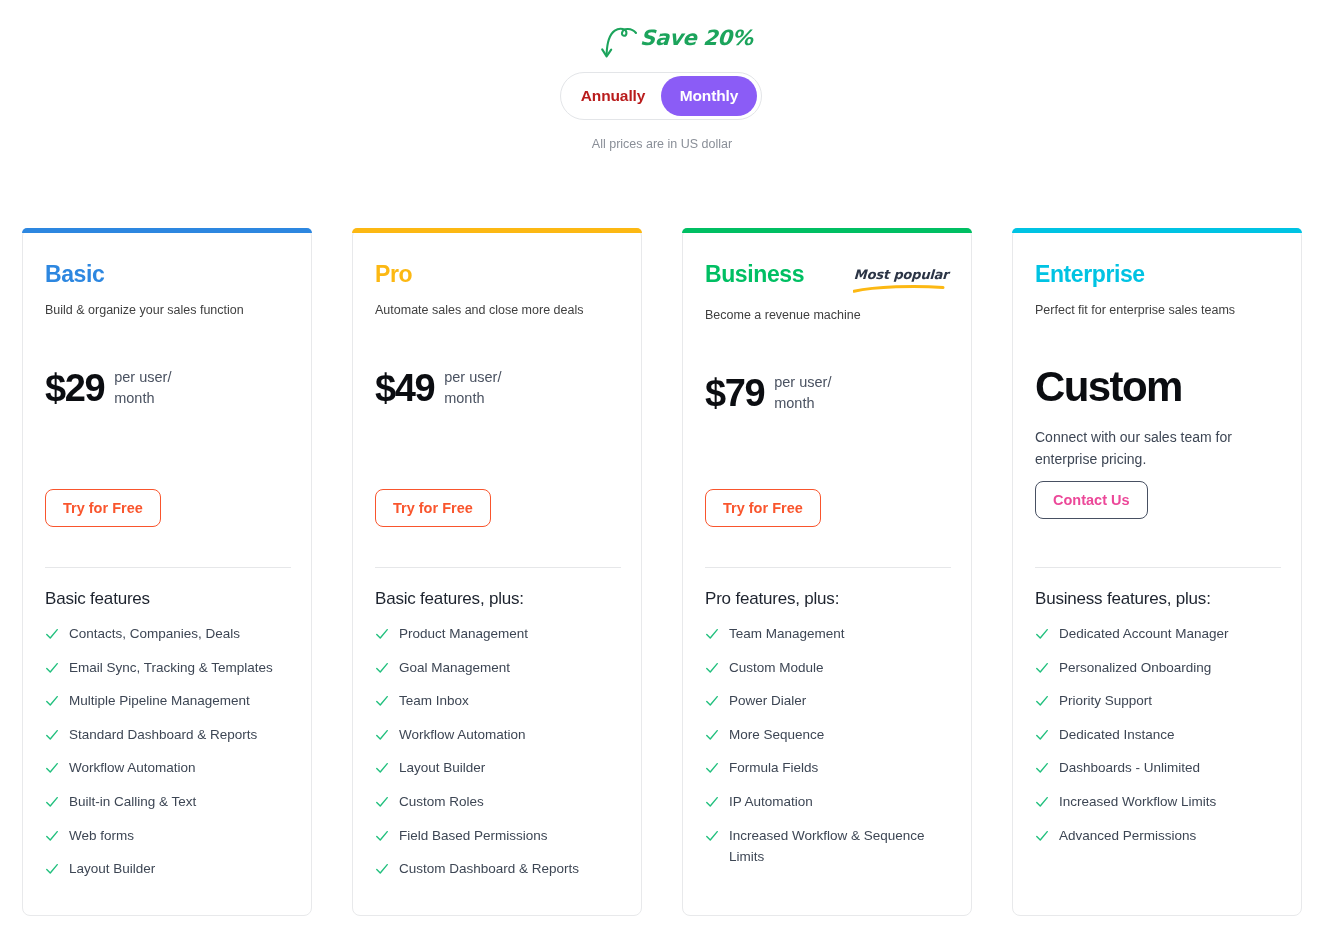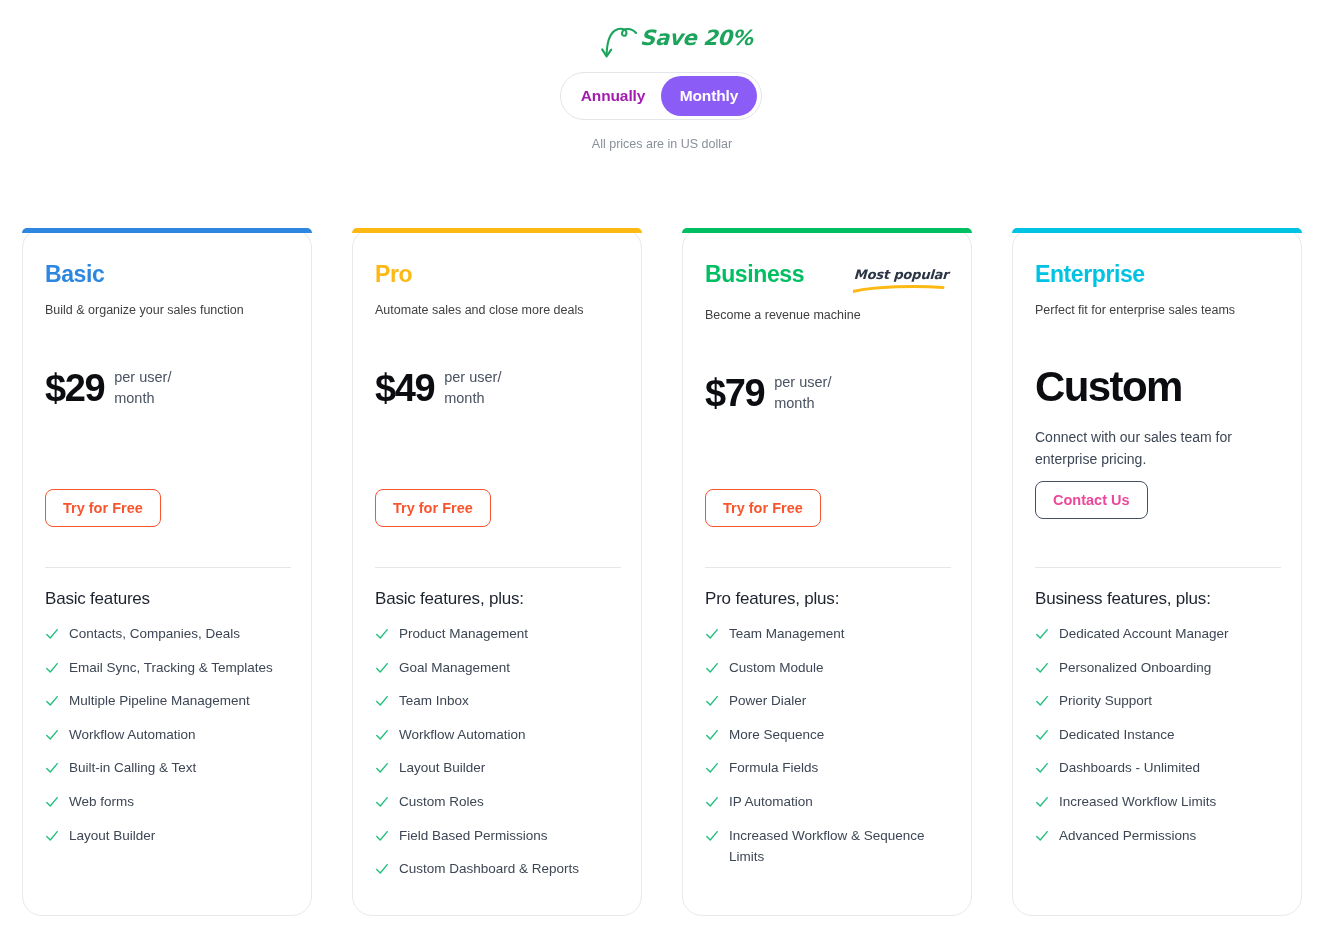--- a/index.html
+++ b/index.html
@@ -72,21 +72,21 @@
 
   .toggle-opt {
     flex: 1;
     height: 40px;
     border-radius: 20px;
     display: flex;
     align-items: center;
     justify-content: center;
     font-size: 15.5px;
     font-weight: bold;
-    color: #a21caf;
+    color: #b91c1c;
     cursor: pointer;
     user-select: none;
     letter-spacing: -0.1px;
   }
 
   .toggle-opt.active {
     background: #8b5cf6;
     color: #ffffff;
   }
 
@@ -108,21 +108,21 @@
     display: flex;
     gap: 40px;
   }
 
   .card {
     position: relative;
     width: 290px;
     height: 688px;
     background: #ffffff;
     border: 1px solid #e8e9eb;
-    border-radius: 20px;
+    border-radius: 8px;
     padding: 0 22px;
     overflow: visible;
   }
 
   .card-accent {
     position: absolute;
     left: -1px;
     top: -1px;
     width: 290px;
     height: 5px;
@@ -345,20 +345,26 @@
         <div class="feature-item">
           <svg class="check-icon" viewBox="0 0 16 16">
               <path d="M2 8.5 L6 12.5 L14 3" fill="none" stroke="#22c07e" stroke-width="1.6" stroke-linecap="round" stroke-linejoin="round"></path>
             </svg>
           <span class="feature-label">Multiple Pipeline Management</span>
         </div>
         <div class="feature-item">
           <svg class="check-icon" viewBox="0 0 16 16">
               <path d="M2 8.5 L6 12.5 L14 3" fill="none" stroke="#22c07e" stroke-width="1.6" stroke-linecap="round" stroke-linejoin="round"></path>
             </svg>
+          <span class="feature-label">Standard Dashboard &amp; Reports</span>
+        </div>
+        <div class="feature-item">
+          <svg class="check-icon" viewBox="0 0 16 16">
+              <path d="M2 8.5 L6 12.5 L14 3" fill="none" stroke="#22c07e" stroke-width="1.6" stroke-linecap="round" stroke-linejoin="round"></path>
+            </svg>
           <span class="feature-label">Workflow Automation</span>
         </div>
         <div class="feature-item">
           <svg class="check-icon" viewBox="0 0 16 16">
               <path d="M2 8.5 L6 12.5 L14 3" fill="none" stroke="#22c07e" stroke-width="1.6" stroke-linecap="round" stroke-linejoin="round"></path>
             </svg>
           <span class="feature-label">Built-in Calling &amp; Text</span>
         </div>
         <div class="feature-item">
           <svg class="check-icon" viewBox="0 0 16 16">

